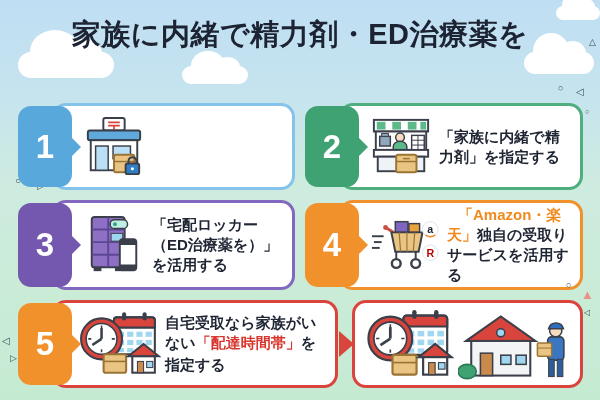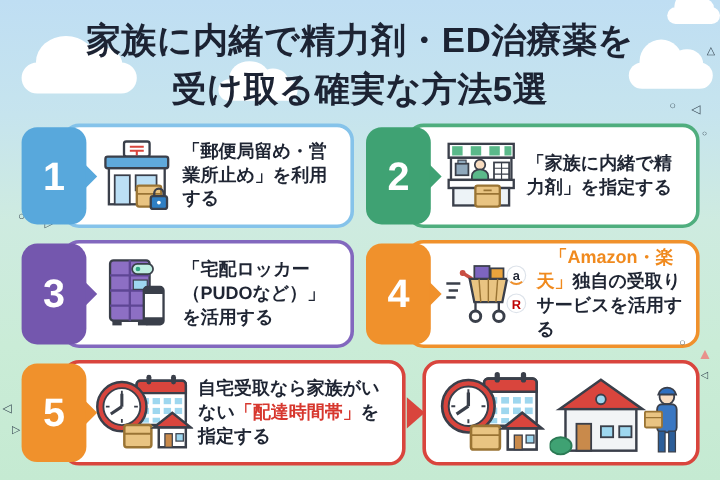--- a/index.html
+++ b/index.html
@@ -42,41 +42,39 @@
 
 <div id="stage">
 
   <div class="cloud" style="left:18px;top:52px;width:96px;height:26px;"></div>
   <div class="cloud" style="left:182px;top:66px;width:66px;height:18px;"></div>
   <div class="cloud" style="left:524px;top:52px;width:70px;height:22px;"></div>
   <div class="cloud" style="left:556px;top:6px;width:44px;height:14px;"></div>
 
   <div class="title">
     <div>家族に内緒で精力剤・ED治療薬を</div>
-    <div>受け取る確実な方法5選</div>
   </div>
 
   <div class="card" style="left: 18px; top: 103px; width: 277px; height: 87px; --accent: #58A8DC; --border: #85C3EA;">
     <div class="card-box">
       <span class="icon-wrap">
         <svg viewBox="0 0 64 64" width="62" height="62">
           <rect x="21" y="2" width="22" height="13" rx="2" fill="#fff" stroke="#3A3F4A" stroke-width="2"></rect>
           <path d="M26 6.5 h12 M26 10 h12 M32 10 v4" stroke="#D9453D" stroke-width="1.8" fill="none"></path>
           <rect x="5" y="15" width="54" height="10" rx="2" fill="#5FA9DB" stroke="#3A3F4A" stroke-width="2"></rect>
           <rect x="8" y="25" width="48" height="31" fill="#fff" stroke="#3A3F4A" stroke-width="2"></rect>
           <rect x="13" y="31" width="13" height="25" fill="#BBDFF5" stroke="#3A3F4A" stroke-width="1.5"></rect>
           <rect x="31" y="31" width="18" height="13" fill="#BBDFF5" stroke="#3A3F4A" stroke-width="1.5"></rect>
           <rect x="32" y="40" width="21" height="18" rx="2" fill="#E9C482" stroke="#9A7434" stroke-width="2"></rect>
           <line x1="32" y1="47" x2="53" y2="47" stroke="#9A7434" stroke-width="1.5"></line>
           <path d="M47 49 v-2.5 a4 4 0 0 1 8 0 V49" fill="none" stroke="#3A3F4A" stroke-width="2"></path>
           <rect x="44" y="49" width="14" height="11" rx="2" fill="#2F7FC4" stroke="#3A3F4A" stroke-width="2"></rect>
           <circle cx="51" cy="54.5" r="1.6" fill="#fff"></circle>
         </svg>
       </span>
-      <span class="card-text">「郵便局留め・営業所止め」を利用する</span>
     </div>
     <div class="tab">
       <span>1</span>
     </div>
   </div>
 
   <div class="card" style="left: 305px; top: 103px; width: 278px; height: 87px; --accent: #3FA273; --border: #4FAE7E;">
     <div class="card-box">
       <span class="icon-wrap">
         <svg viewBox="0 0 64 64" width="62" height="62">
@@ -120,21 +118,21 @@
           <rect x="28" y="6" width="18" height="9" rx="4.5" fill="#BFEEE2" stroke="#3A3F4A" stroke-width="1.5"></rect>
           <circle cx="33" cy="10.5" r="2" fill="#2FA383"></circle>
           <rect x="29" y="20" width="12" height="8" fill="#9ED7EF" stroke="#3A3F4A" stroke-width="1"></rect>
           <rect x="11" y="55" width="8" height="4" fill="#3A3F4A"></rect>
           <rect x="33" y="55" width="8" height="4" fill="#3A3F4A"></rect>
           <rect x="38" y="26" width="17" height="32" rx="3" fill="#fff" stroke="#3A3F4A" stroke-width="2"></rect>
           <path d="M38 32 v-3 a3 3 0 0 1 3-3 h11 a3 3 0 0 1 3 3 v3 z" fill="#3A3F4A"></path>
           <path d="M38 52 v3 a3 3 0 0 0 3 3 h11 a3 3 0 0 0 3-3 v-3 z" fill="#3A3F4A"></path>
         </svg>
       </span>
-      <span class="card-text">「宅配ロッカー（PUDOなど）」を活用する</span>
+      <span class="card-text">「宅配ロッカー（ED治療薬を）」を活用する</span>
     </div>
     <div class="tab">
       <span>3</span>
     </div>
   </div>
 
   <div class="card" style="left: 305px; top: 200px; width: 278px; height: 90px; --accent: #F0912C; --border: #F0912C;">
     <div class="card-box">
       <span class="icon-wrap">
         <svg viewBox="0 0 72 58" width="70" height="58">

